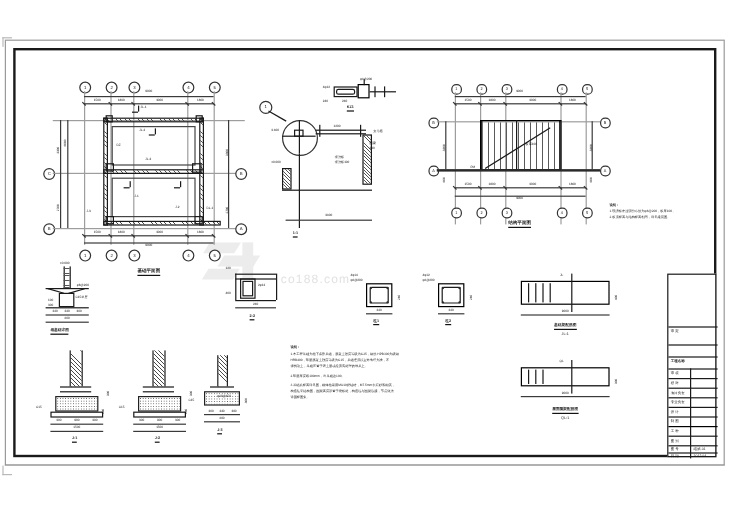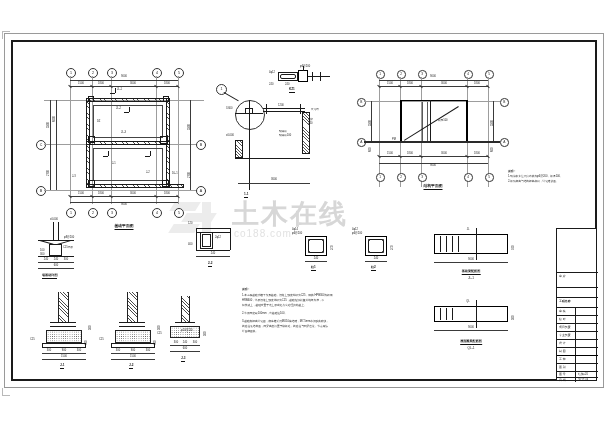--- a/index.html
+++ b/index.html
@@ -85,21 +85,20 @@
   <div class="corner-mark" style="left:2px;top:31px;"></div>
   <div class="corner-mark" style="left:2px;top:388px;transform:scaleY(-1);"></div>
 
   <div class="wm" style="left:170px;top:192px;width:250px;height:55px;">
     <div class="wm-logo" style="left:0px;top:6px;width:56px;height:40px;">
       <i style="left:2px;top:4px;width:26px;height:9px;transform:skewX(-32deg);"></i>
       <i style="left:14px;top:15px;width:30px;height:9px;transform:skewX(-32deg);"></i>
       <i style="left:1px;top:26px;width:26px;height:9px;transform:skewX(-32deg);"></i>
       <i style="left:32px;top:4px;width:9px;height:31px;"></i>
     </div>
-    <div class="wm-text" style="position:absolute;left:62px;top:4px;font-size:27px;">土木在线</div>
     <div class="wm-sub" style="position:absolute;left:64px;top:36px;font-size:10px;">co188.com</div>
   </div>
 
   <div>
 
     <div class="bub" style="left:66px;top:68px;">1</div>
     <div class="bub" style="left:88px;top:68px;">2</div>
     <div class="bub" style="left:107px;top:68px;">3</div>
     <div class="bub" style="left:152px;top:68px;">4</div>
     <div class="bub" style="left:174px;top:68px;">5</div>

